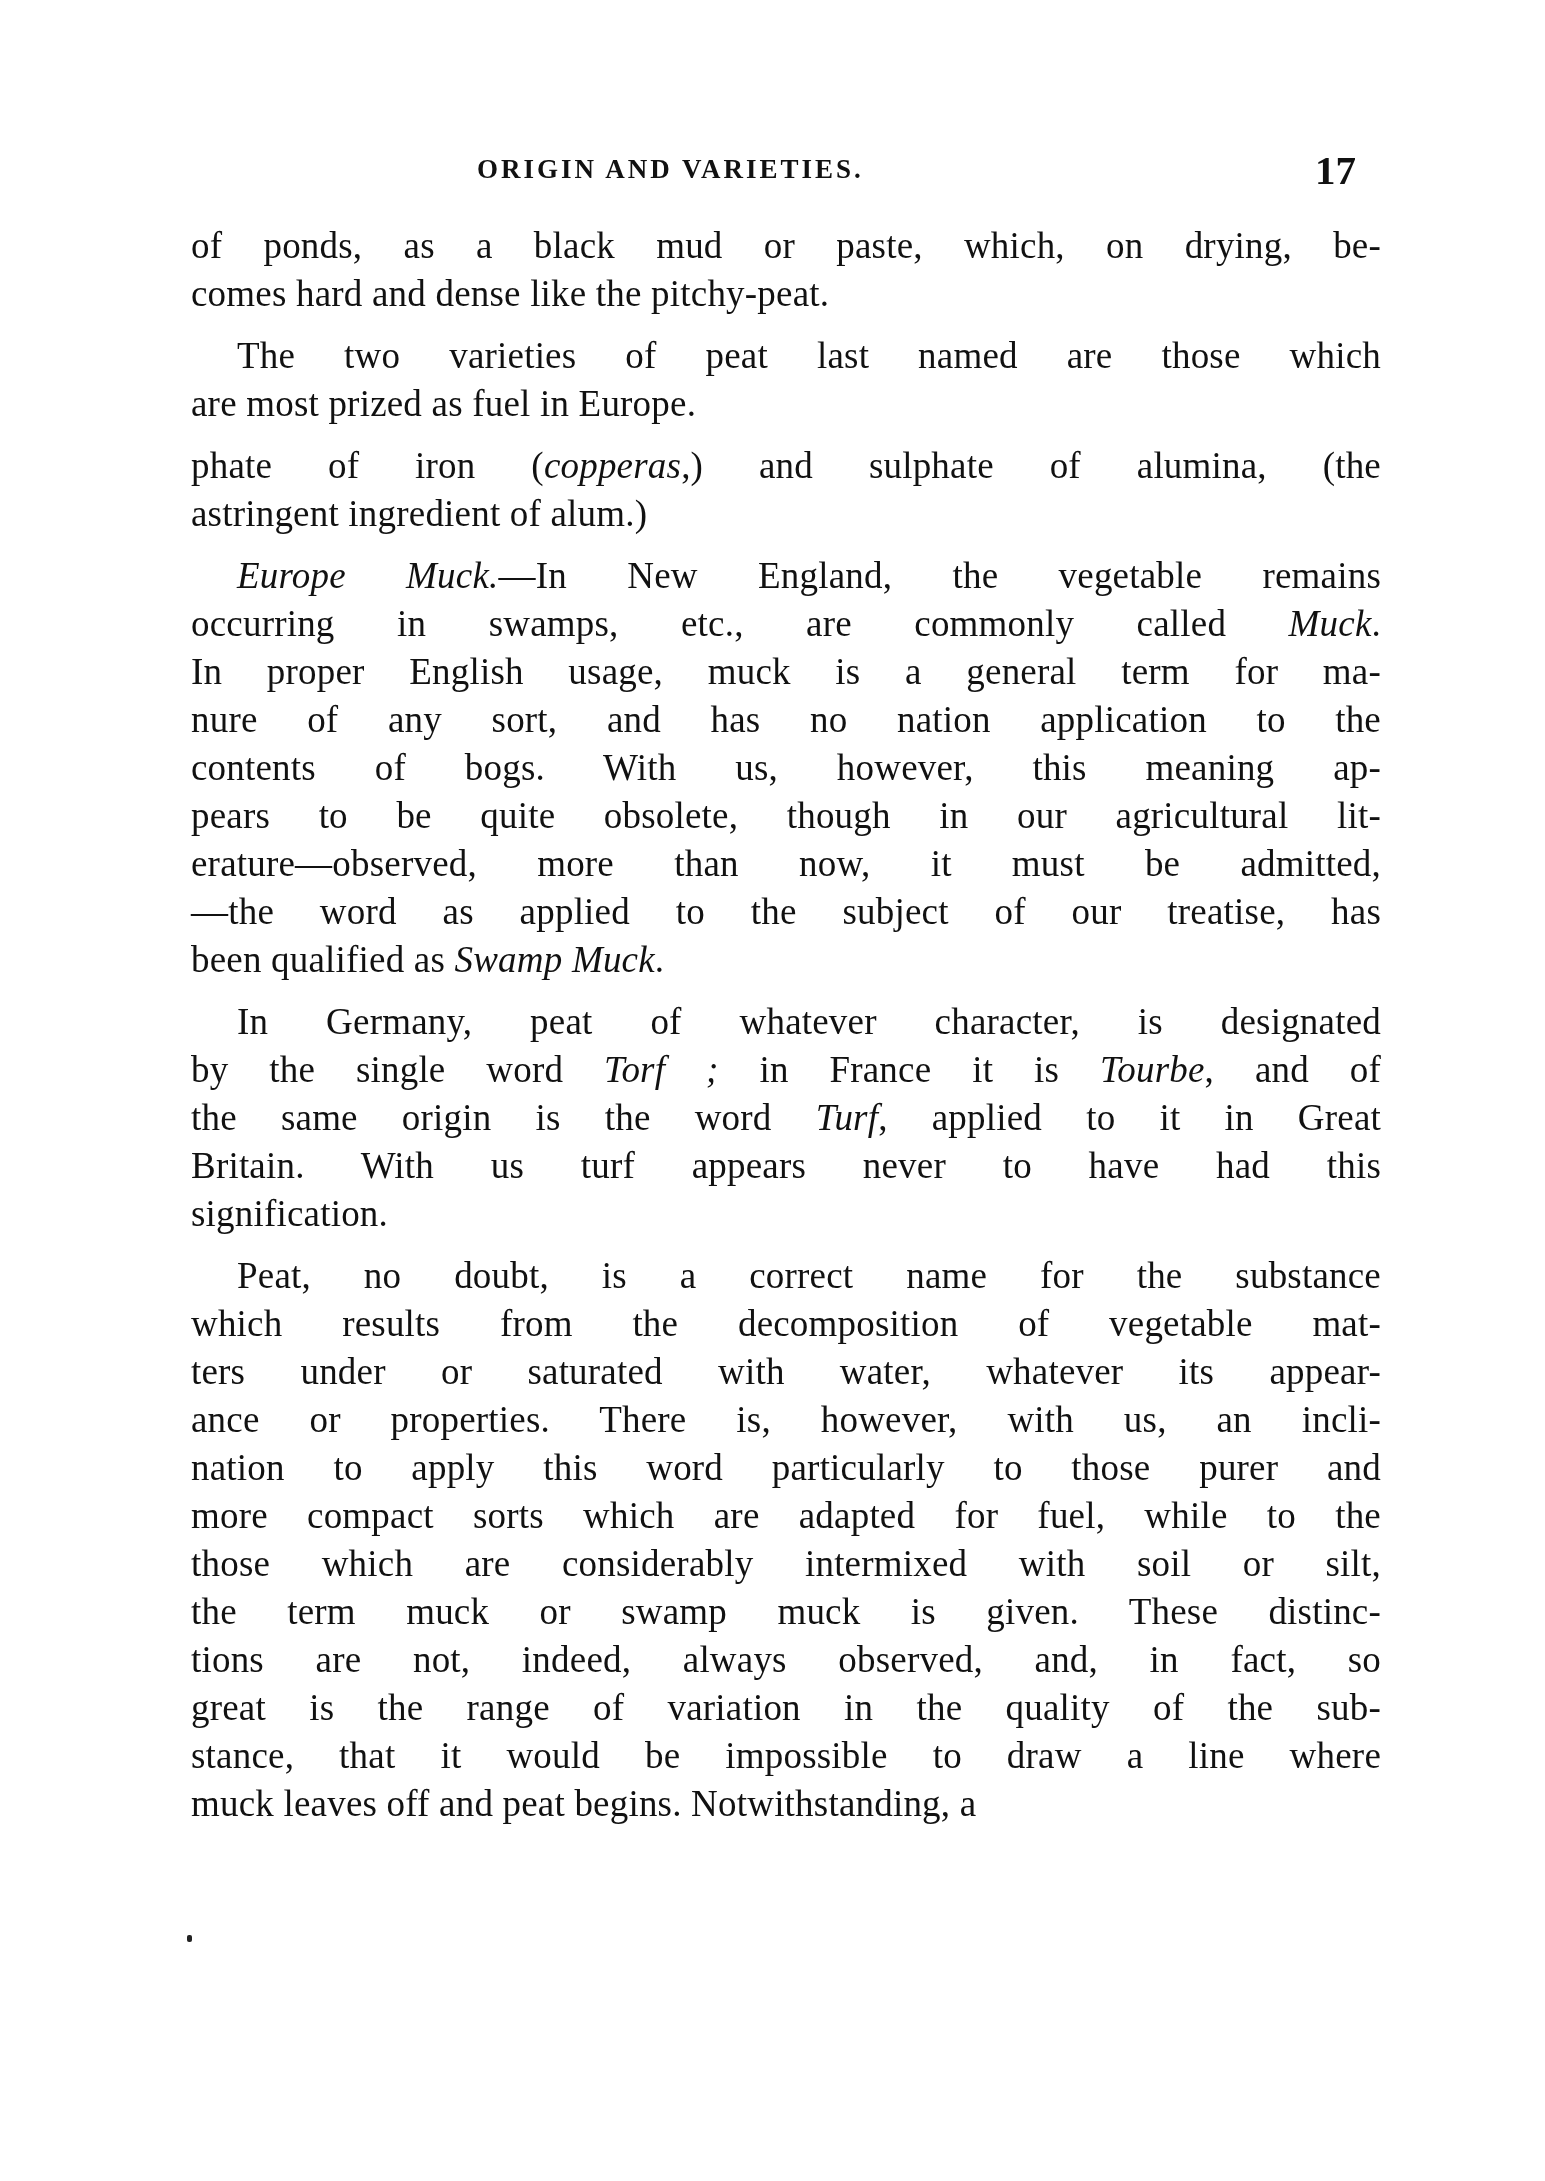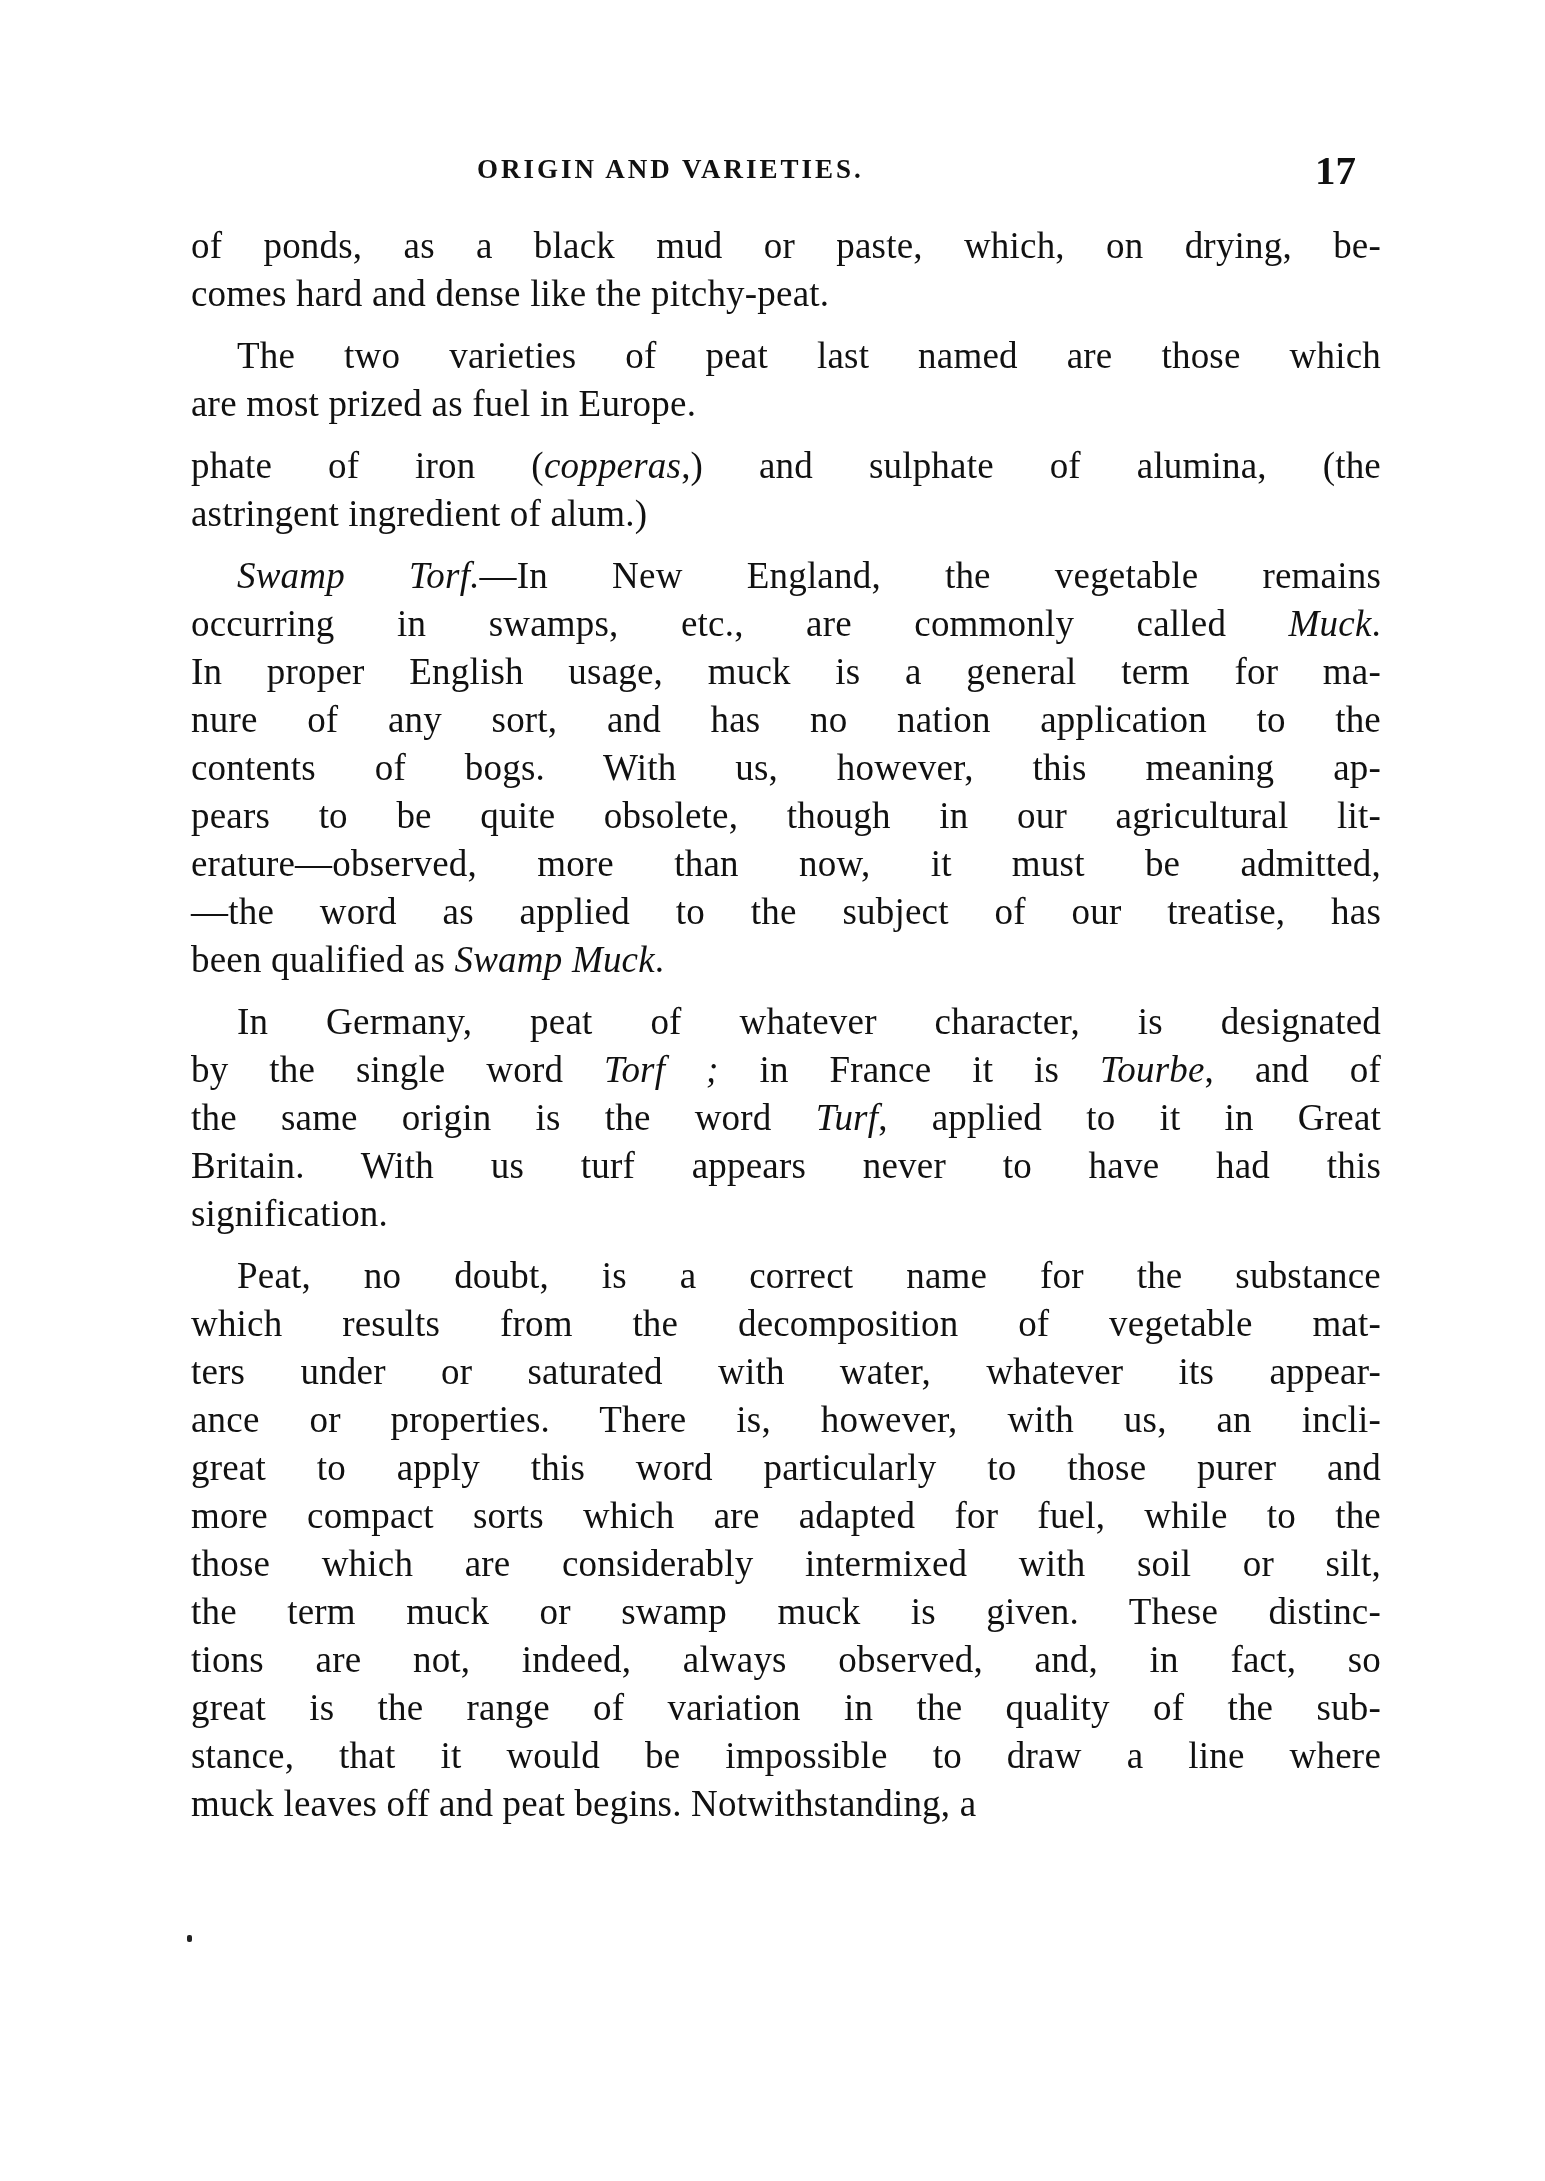--- a/index.html
+++ b/index.html
@@ -94,21 +94,21 @@
       </div>
       <div class="para">
         <span class="line" style="padding-left: 46px; white-space: normal; box-sizing: border-box;">The two varieties of peat last named are those which</span>
         <span class="line last" style="white-space: normal; box-sizing: border-box;">are most prized as fuel in Europe.</span>
       </div>
       <div class="para">
         <span class="line" style="white-space: normal; box-sizing: border-box;">phate of iron (<em>copperas</em>,) and sulphate of alumina, (the</span>
         <span class="line last" style="white-space: normal; box-sizing: border-box;">astringent ingredient of alum.)</span>
       </div>
       <div class="para">
-        <span class="line" style="padding-left: 46px; white-space: normal; box-sizing: border-box;"><em>Swamp Torf.</em>—In New England, the vegetable remains</span>
+        <span class="line" style="padding-left: 46px; white-space: normal; box-sizing: border-box;"><em>Europe Muck.</em>—In New England, the vegetable remains</span>
         <span class="line" style="white-space: normal; box-sizing: border-box;">occurring in swamps, etc., are commonly called <em>Muck</em>.</span>
         <span class="line" style="white-space: normal; box-sizing: border-box;">In proper English usage, muck is a general term for ma-</span>
         <span class="line" style="white-space: normal; box-sizing: border-box;">nure of any sort, and has no nation application to the</span>
         <span class="line" style="white-space: normal; box-sizing: border-box;">contents of bogs.  With us, however, this meaning ap-</span>
         <span class="line" style="white-space: normal; box-sizing: border-box;">pears to be quite obsolete, though in our agricultural lit-</span>
         <span class="line" style="white-space: normal; box-sizing: border-box;">erature—observed, more than now, it must be admitted,</span>
         <span class="line" style="white-space: normal; box-sizing: border-box;">—the word as applied to the subject of our treatise, has</span>
         <span class="line last" style="white-space: normal; box-sizing: border-box;">been qualified as <em>Swamp Muck</em>.</span>
       </div>
       <div class="para">
@@ -116,21 +116,21 @@
         <span class="line" style="white-space: normal; box-sizing: border-box;">by the single word <em>Torf ;</em> in France it is <em>Tourbe</em>, and of</span>
         <span class="line" style="white-space: normal; box-sizing: border-box;">the same origin is the word <em>Turf</em>, applied to it in Great</span>
         <span class="line" style="white-space: normal; box-sizing: border-box;">Britain.  With us turf appears never to have had this</span>
         <span class="line last" style="white-space: normal; box-sizing: border-box;">signification.</span>
       </div>
       <div class="para">
         <span class="line" style="padding-left: 46px; white-space: normal; box-sizing: border-box;">Peat, no doubt, is a correct name for the substance</span>
         <span class="line" style="white-space: normal; box-sizing: border-box;">which results from the decomposition of vegetable mat-</span>
         <span class="line" style="white-space: normal; box-sizing: border-box;">ters under or saturated with water, whatever its appear-</span>
         <span class="line" style="white-space: normal; box-sizing: border-box;">ance or properties.  There is, however, with us, an incli-</span>
-        <span class="line" style="white-space: normal; box-sizing: border-box;">great to apply this word particularly to those purer and</span>
+        <span class="line" style="white-space: normal; box-sizing: border-box;">nation to apply this word particularly to those purer and</span>
         <span class="line" style="white-space: normal; box-sizing: border-box;">more compact sorts which are adapted for fuel, while to the</span>
         <span class="line" style="white-space: normal; box-sizing: border-box;">those which are considerably intermixed with soil or silt,</span>
         <span class="line" style="white-space: normal; box-sizing: border-box;">the term muck or swamp muck is given.  These distinc-</span>
         <span class="line" style="white-space: normal; box-sizing: border-box;">tions are not, indeed, always observed, and, in fact, so</span>
         <span class="line" style="white-space: normal; box-sizing: border-box;">great is the range of variation in the quality of the sub-</span>
         <span class="line" style="white-space: normal; box-sizing: border-box;">stance, that it would be impossible to draw a line where</span>
         <span class="line last" style="white-space: normal; box-sizing: border-box;">muck leaves off and peat begins.  Notwithstanding, a</span>
       </div>
     </div>
 

